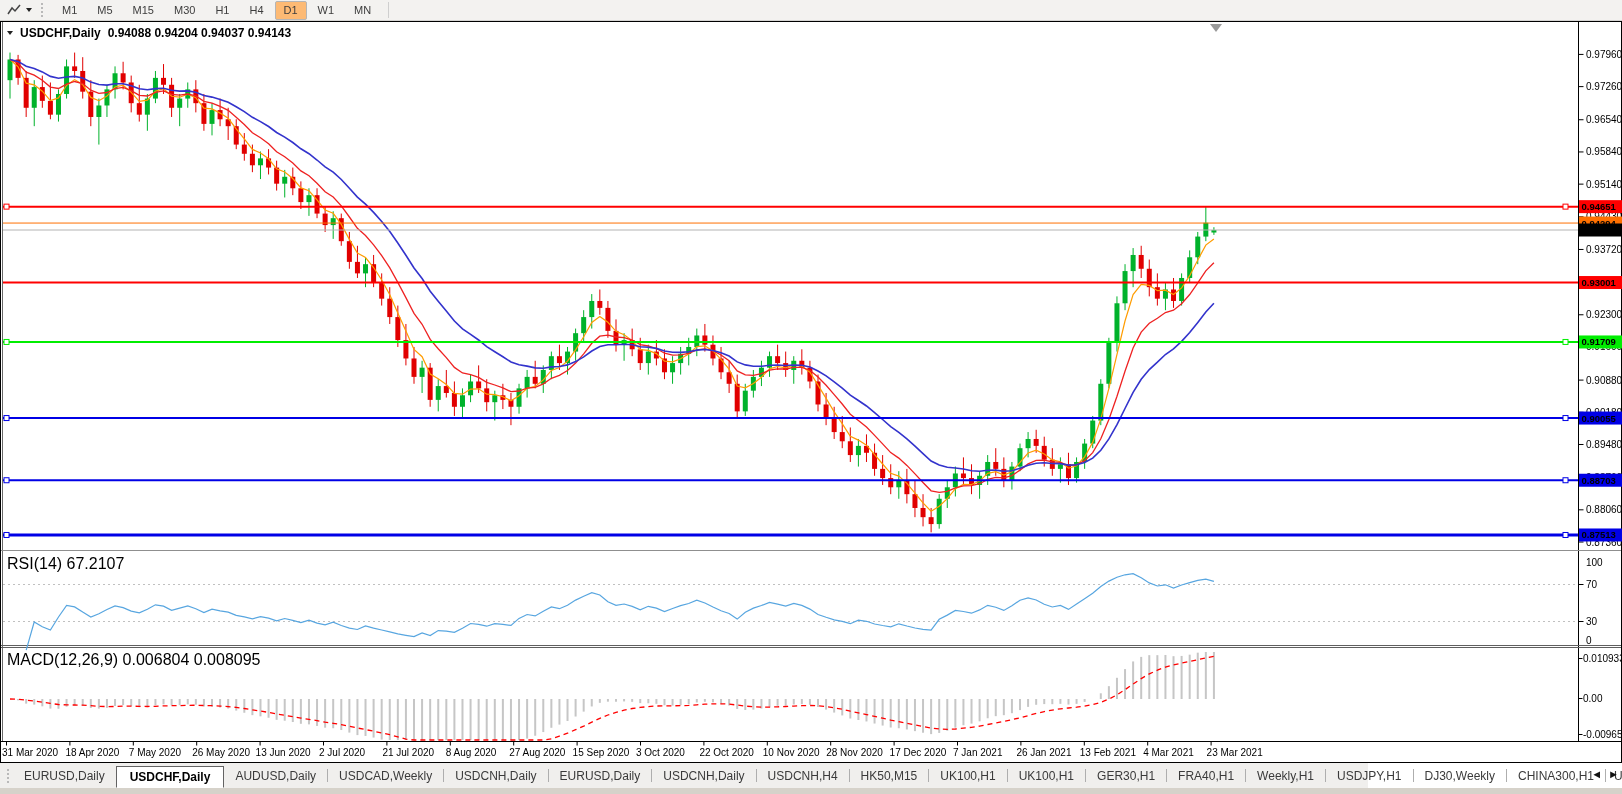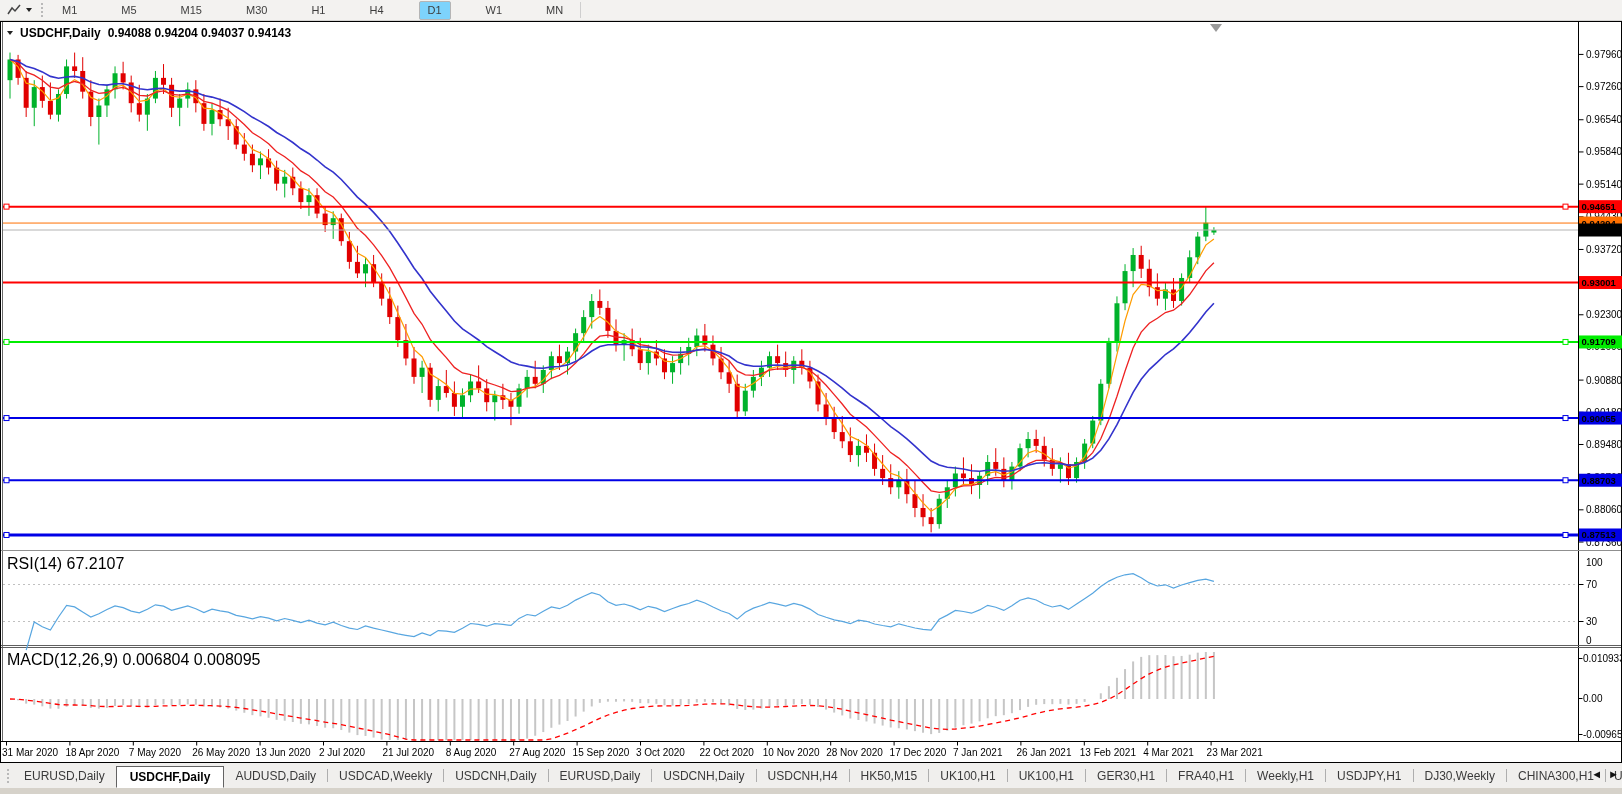--- a/index.html
+++ b/index.html
@@ -5,37 +5,37 @@
   html,body{margin:0;padding:0;}
   body{width:1622px;height:794px;position:relative;overflow:hidden;background:#fff;
        font-family:"Liberation Sans","DejaVu Sans",sans-serif;}
   
   .toolbar{position:absolute;top:0;left:0;width:1622px;height:21px;background:#f3f2f0;
            display:flex;align-items:center;box-sizing:border-box;border-bottom:1px solid #d5d4d2;}
   .tool-icon{display:flex;align-items:center;gap:3px;padding:0 7px;height:18px;cursor:default;}
   .dd-caret{width:0;height:0;border-left:3.5px solid transparent;border-right:3.5px solid transparent;
             border-top:4px solid #222;display:inline-block;}
   .grip{width:4px;height:14px;border-left:2px dotted #b9b9b9;margin:0 5px 0 2px;}
-  .tf-group{display:flex;align-items:flex-end;gap:24px;}
+  .tf-group{display:flex;align-items:flex-end;}
   .tfbtn{font-size:11px;color:#3d3d3d;padding:2px 8px;margin:0 1px;border:1px solid transparent;
          border-radius:2px;line-height:13px;cursor:default;}
-  .tfbtn.active{background:#7dd3fc;border-color:#b5b5b5;}
+  .tfbtn.active{background:#fdba74;border-color:#b5b5b5;}
   .vsep{width:1px;height:16px;background:#cfcfcf;margin:0 7px;}
   
   #chart-svg{position:absolute;top:0;left:0;}
   svg text{font-family:"Liberation Sans","DejaVu Sans",sans-serif;font-size:10px;fill:#000;}
   svg text.lvl{font-size:9.5px;font-weight:bold;}
   svg text.dt{font-size:10px;}
   .chart-title{position:absolute;top:26px;left:7px;font-size:12px;font-weight:bold;color:#000;
                display:flex;gap:7px;align-items:center;}
   .pane-label{position:absolute;left:7px;font-size:16px;color:#000;}
   #rsi-label{top:555px;}
   #macd-label{top:651px;}
   
-  .tabbar{position:absolute;top:763px;left:0;width:1622px;height:31px;background:#f0efed;
+  .tabbar{position:absolute;top:763px;left:0;width:1368px;height:31px;background:#f0efed;
           box-sizing:border-box;}
   .tabrow{display:flex;align-items:center;height:25px;padding-left:3px;}
   .tabgrip{width:4px;height:14px;border-left:2px dotted #b9b9b9;margin:0 4px;}
   .tab{font-size:12px;color:#3a3a3a;padding:4px 11px;white-space:nowrap;cursor:default;}
   .tab.active{background:#fff;border:1px solid #636363;border-bottom-color:#fff;font-weight:bold;
               color:#000;padding:3px 13px;position:relative;top:1px;}
   .tabsep{width:1px;height:13px;background:#aeaeae;flex:0 0 1px;}
   .tab-partial{font-size:12px;color:#3a3a3a;padding:4px 2px 4px 8px;white-space:nowrap;}
   .tab-scroll{position:absolute;right:3px;top:768px;display:flex;gap:6px;font-size:11px;color:#111;}
   .bottom-strip{position:absolute;top:788px;left:0;width:1622px;height:6px;background:#d6d2ca;}

